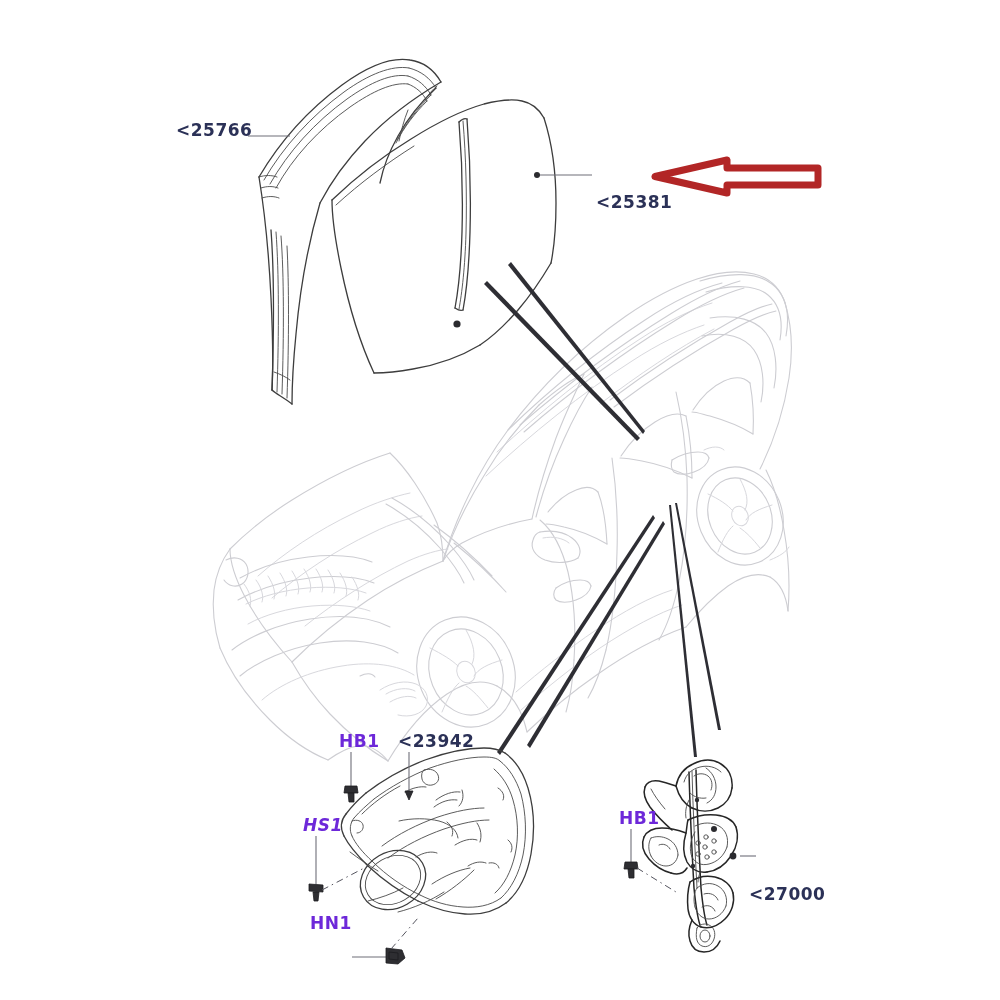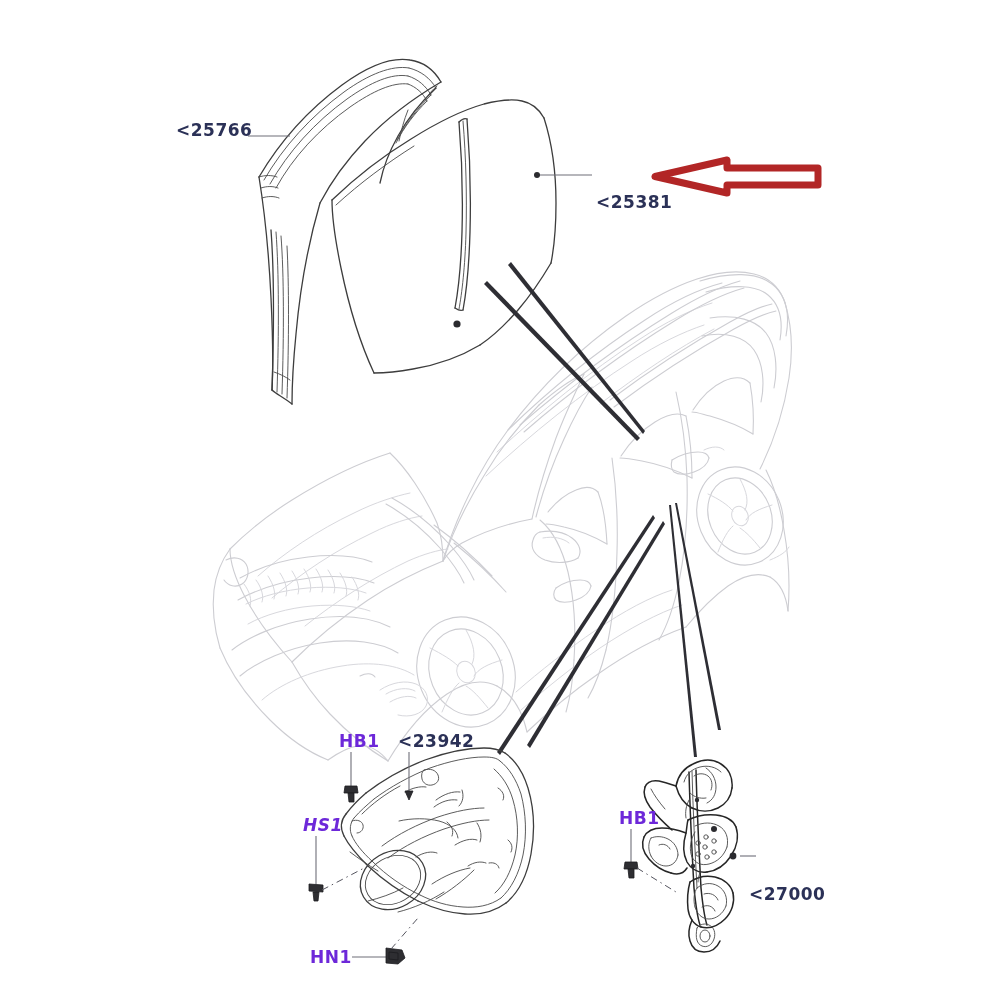--- a/index.html
+++ b/index.html
@@ -436,19 +436,19 @@
   <div class="lbl lbl-part" style="left:176px; top:122px;">&lt;25766</div>
 
   <div class="lbl lbl-part" style="left:596px; top:166px;margin-top:28px;">&lt;25381</div>
 
   <div class="lbl lbl-fast" style="left:339px; top:733px;">HB1</div>
 
   <div class="lbl lbl-part" style="left:398px; top:733px;">&lt;23942</div>
 
   <div class="lbl lbl-fast" style="left:303px; top:817px;font-style:italic;">HS1</div>
 
-  <div class="lbl lbl-fast" style="left:310px; top:949px;">HN1</div>
+  <div class="lbl lbl-fast" style="left:310px; top:915px;">HN1</div>
 
   <div class="lbl lbl-fast" style="left:619px; top:810px;">HB1</div>
 
   <div class="lbl lbl-part" style="left:749px; top:848px;margin-top:38px;">&lt;27000</div>
 
 </div>
 
 </body></html>

